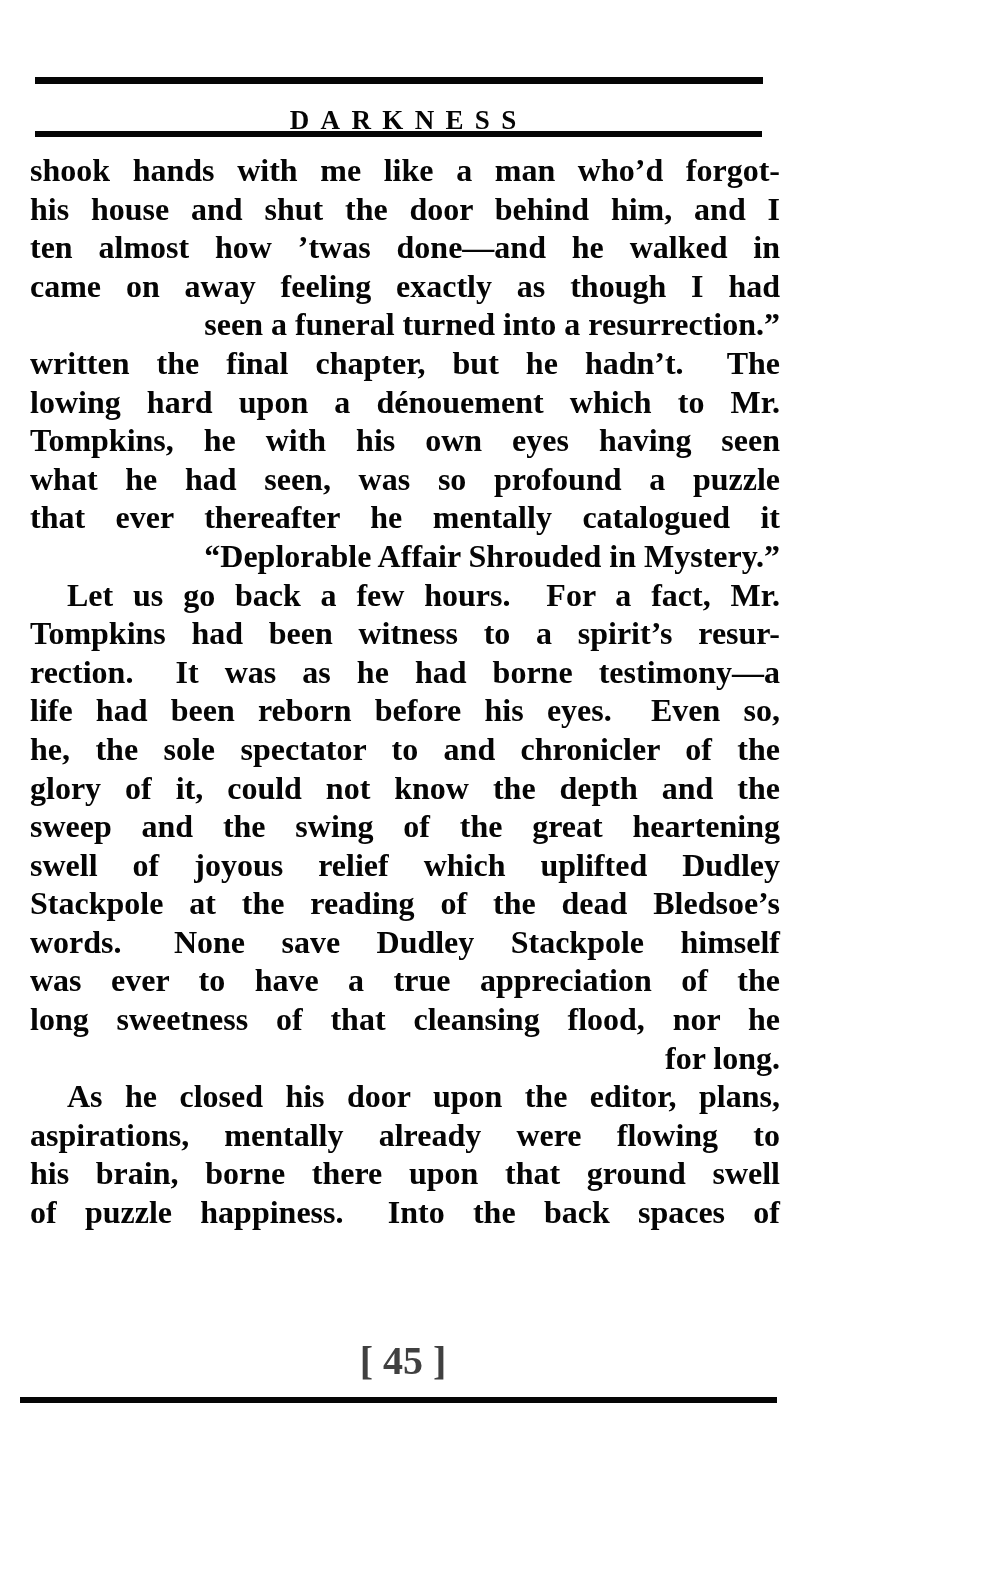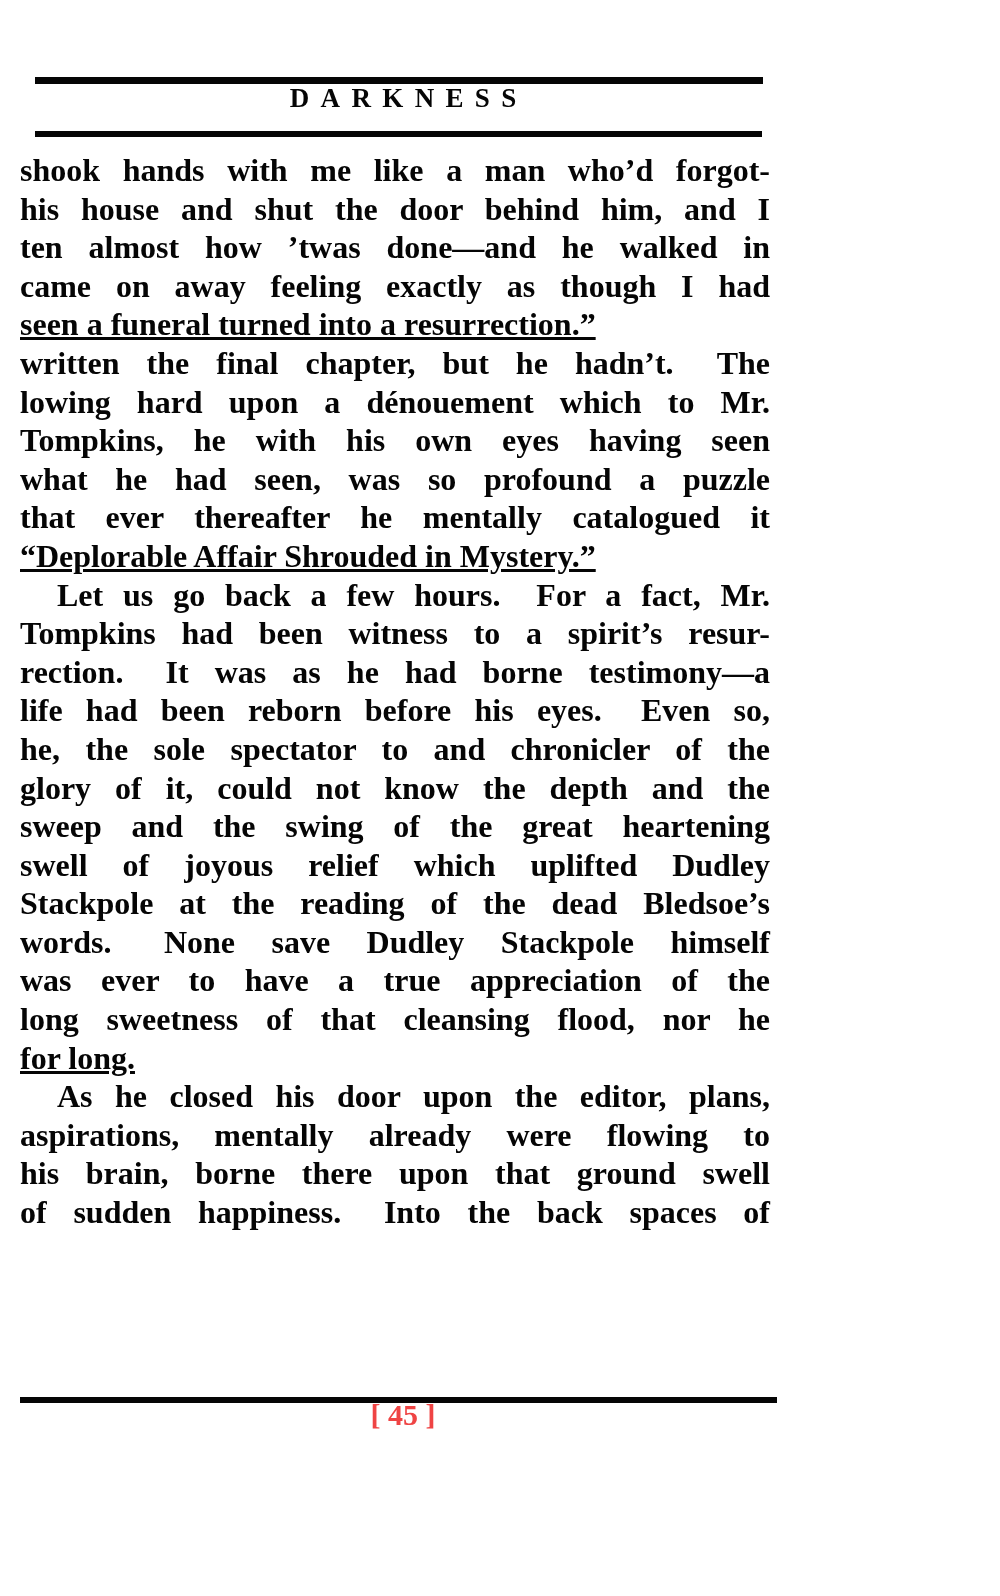--- a/index.html
+++ b/index.html
@@ -20,60 +20,59 @@
   .rule {
     position: absolute;
     background: #050505;
   }
   .rule-top    { left: 35px; top: 77px;   width: 728px; height: 7px; }
   .rule-mid    { left: 35px; top: 131px;  width: 727px; height: 6px; }
   .rule-bottom { left: 20px; top: 1397px; width: 757px; height: 6px; }
   .running-head {
     position: absolute;
     left: 28px;
-    top: 83px;
+    top: 105px;
     width: 750px;
     text-align: center;
     font-size: 27px;
     font-weight: bold;
     letter-spacing: 0.42em;
     text-indent: 0.42em; 
     color: #050505;
     white-space: nowrap;
   }
   .body-text {
     position: absolute;
-    left: 20px;
+    left: 30px;
     top: 151px;
     width: 750px;
     font-size: 32px;
     font-weight: bold;
     line-height: 38.6px;
     color: #050505;
   }
   .line {
     text-align: justify;
     text-align-last: justify;
   }
   .line.last {
-    text-align: left;
+    text-align: right;
     text-align-last: auto;
-    text-decoration: underline;
   }
   .line.indent { text-indent: 37px; }
   .line.gap    { }
   .page-number {
     position: absolute;
     left: 28px;
-    top: 1398px;
+    top: 1337px;
     width: 750px;
     text-align: center;
-    font-size: 30px;
+    font-size: 40px;
     font-weight: bold;
-    color: #ef4444;
+    color: #404040;
   }
 </style>
 </head>
 <body>
 
 <div class="page">
   <div class="rule rule-top"></div>
   <div class="running-head">DARKNESS</div>
   <div class="rule rule-mid"></div>
 
@@ -98,18 +97,18 @@
       <div class="line">sweep and the swing of the great heartening</div>
       <div class="line">swell of joyous relief which uplifted Dudley</div>
       <div class="line">Stackpole at the reading of the dead Bledsoe’s</div>
       <div class="line">words.  None save Dudley Stackpole himself</div>
       <div class="line">was ever to have a true appreciation of the</div>
       <div class="line">long sweetness of that cleansing flood, nor he</div>
       <div class="line last">for long.</div>
       <div class="line indent">As he closed his door upon the editor, plans,</div>
       <div class="line">aspirations, mentally already were flowing to</div>
       <div class="line">his brain, borne there upon that ground swell</div>
-      <div class="line">of sudden happiness.  Into the back spaces of</div>
+      <div class="line">of puzzle happiness.  Into the back spaces of</div>
     </div>
 
   <div class="rule rule-bottom"></div>
   <div class="page-number">[ 45 ]</div>
 </div>
 
 </body></html>

